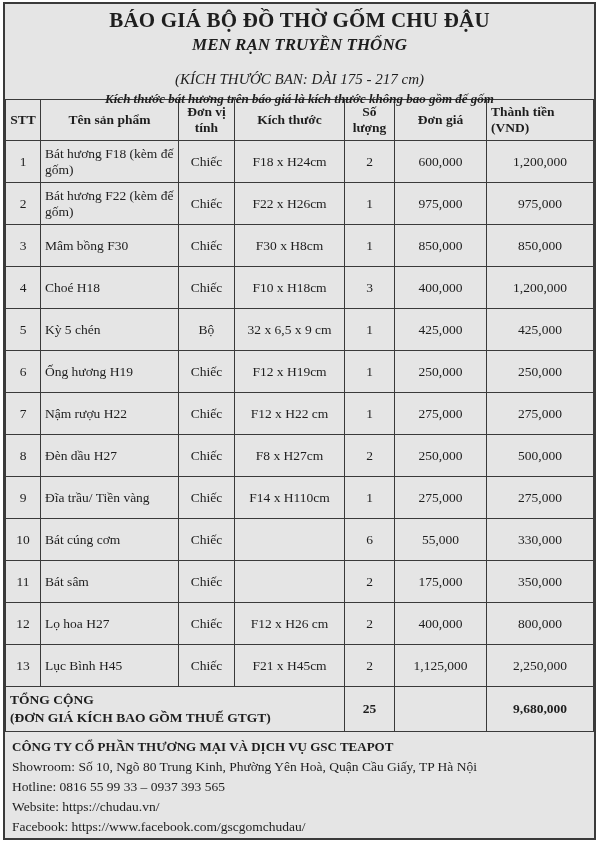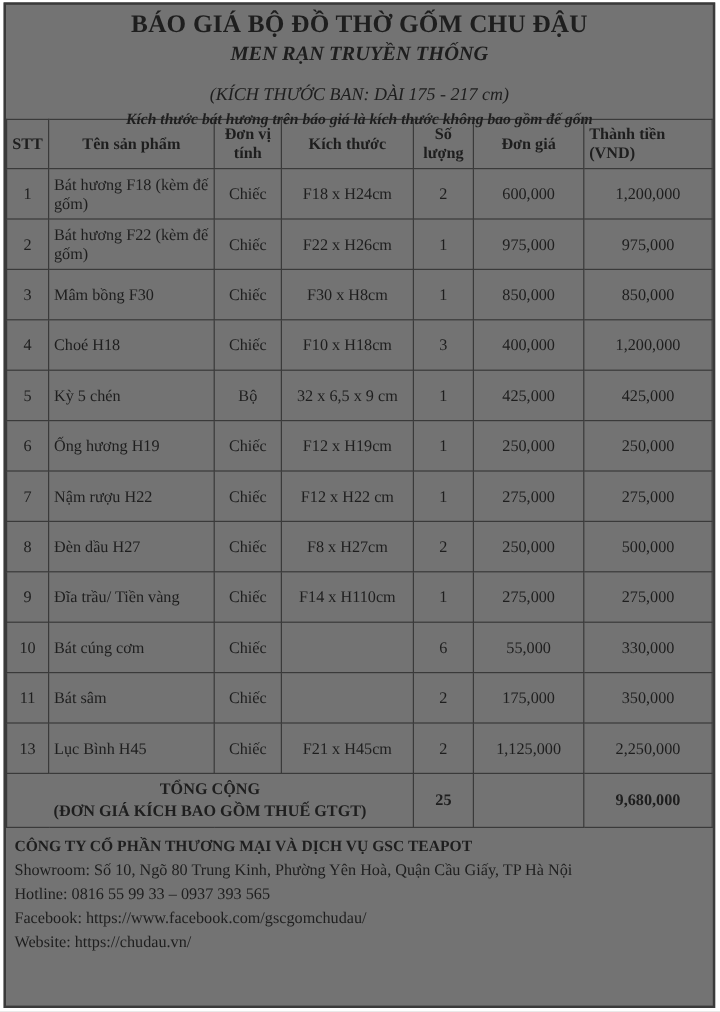--- a/index.html
+++ b/index.html
@@ -8,21 +8,21 @@
     background: #ffffff;
     font-family: "Liberation Serif", "DejaVu Serif", serif;
     color: #1e1e1e;
     position: relative;
   }
   .page {
     position: absolute;
     left: 3px; top: 2px;
     width: 593px; height: 838px;
     border: 2px solid #3a3a3a;
-    background: #737373;
+    background: #e5e5e5;
     overflow: hidden;
   }
   
   .doc-header { text-align: center; padding-top: 4px; height: 95px; }
   .doc-title  { font-size: 21px; font-weight: bold; letter-spacing: .2px; }
   .doc-subtitle { font-size: 17px; font-weight: bold; font-style: italic; margin-top: 2px; }
   .doc-sizenote { font-size: 15px; font-style: italic; margin-top: 16px; }
   .doc-note { font-size: 13px; font-weight: bold; font-style: italic; margin-top: 3px; }
   
   table.price {
@@ -40,21 +40,21 @@
   table.price thead tr { height: 41px; }
   table.price tbody tr { height: 42px; }
   table.price tfoot tr { height: 45px; }
   th { font-weight: bold; text-align: center; }
   th.h-left { text-align: center; padding-left: 8px; }
   th.h-money { text-align: left; padding-left: 18px; }
   td.c-center { text-align: center; }
   td.c-left { text-align: left; padding-left: 5px; padding-right: 5px; }
   td.c-right { text-align: center; padding-right: 10px; }
   tfoot td { font-weight: bold; }
-  .total-label { text-align: center; line-height: 1.35; margin-top: 16px; }
+  .total-label { line-height: 1.35; margin-top: 16px; }
   
   .doc-footer { padding: 5px 7px 0 7px; font-size: 13.5px; }
   .doc-footer .line { line-height: 20px; white-space: nowrap; }
   .doc-footer .company { font-weight: bold; font-size: 13px; }
 </style>
 </head>
 <body>
 
 <div class="page">
 
@@ -190,20 +190,29 @@
   <tr>
     <td class="c-center">11</td>
     <td class="c-left">Bát sâm</td>
     <td class="c-center">Chiếc</td>
     <td class="c-center"></td>
     <td class="c-center">2</td>
     <td class="c-right">175,000</td>
     <td class="c-right">350,000</td>
   </tr>
 
+  <tr>
+    <td class="c-center">12</td>
+    <td class="c-left">Lọ hoa H27</td>
+    <td class="c-center">Chiếc</td>
+    <td class="c-center">F12 x H26 cm</td>
+    <td class="c-center">2</td>
+    <td class="c-right">400,000</td>
+    <td class="c-right">800,000</td>
+  </tr>
 
   <tr>
     <td class="c-center">13</td>
     <td class="c-left">Lục Bình H45</td>
     <td class="c-center">Chiếc</td>
     <td class="c-center">F21 x H45cm</td>
     <td class="c-center">2</td>
     <td class="c-right">1,125,000</td>
     <td class="c-right">2,250,000</td>
   </tr>
@@ -218,17 +227,17 @@
         <td class="c-right"></td>
         <td class="c-right">9,680,000</td>
       </tr>
     </tfoot>
   </table>
 
   <div class="doc-footer">
     <div class="line company">CÔNG TY CỔ PHẦN THƯƠNG MẠI VÀ DỊCH VỤ GSC TEAPOT</div>
     <div class="line">Showroom: Số 10, Ngõ 80 Trung Kinh, Phường Yên Hoà, Quận Cầu Giấy, TP Hà Nội</div>
     <div class="line">Hotline: 0816 55 99 33 – 0937 393 565</div>
+    <div class="line">Website: https://chudau.vn/</div>
     <div class="line">Facebook: https://www.facebook.com/gscgomchudau/</div>
-    <div class="line">Website: https://chudau.vn/</div>
   </div>
 
 </div>
 
 </body></html>

